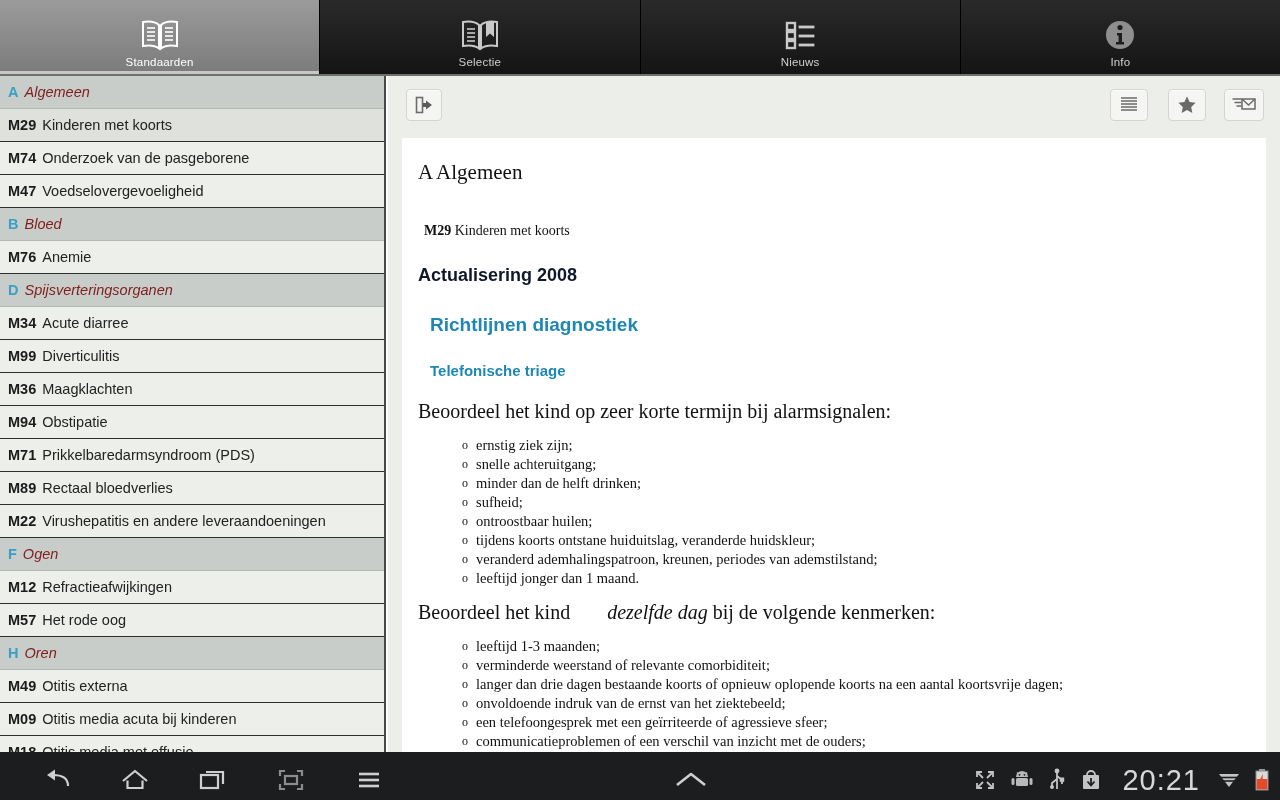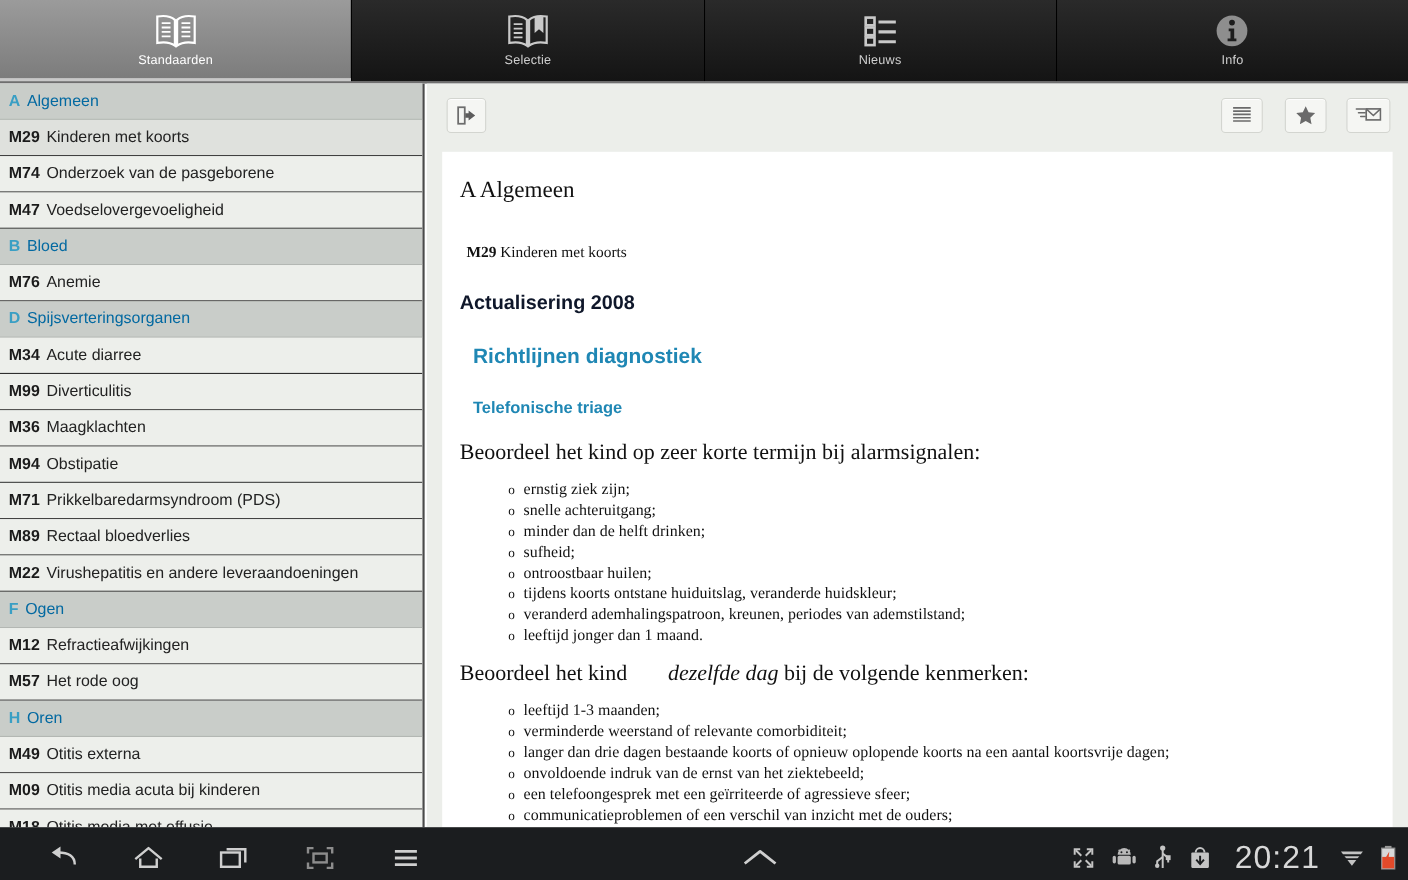--- a/index.html
+++ b/index.html
@@ -16,21 +16,21 @@
     width: 1280px; height: 74px;
     display: flex;
     background: #151515;
   }
   .tab {
     flex: 1 1 0;
     position: relative;
     display: flex;
     flex-direction: column;
     align-items: center;
-    justify-content: flex-start;
+    justify-content: center;
     padding-top: 8px;
     background: linear-gradient(to bottom, #2a2a2a 0%, #202020 45%, #141414 100%);
     border-right: 1px solid #000;
     cursor: pointer;
   }
   .tab:last-child { border-right: none; }
   .tab.active {
     background: linear-gradient(to bottom, #9b9b9b 0%, #8e8e8e 40%, #7b7b7b 100%);
   }
   .tab-icon {
@@ -82,21 +82,21 @@
   }
   .side-row.section {
     background: #c9cdc9;
     border-bottom: 1px solid #b3b7b3;
     color: #3a9fc4;
   }
   .side-row.selected { background: #dfe1dd; }
   .side-code { font-weight: bold; margin-right: 6px; color: #1b1b1b; }
   .side-row.section .side-code { color: #3a9fc4; font-weight: bold; }
   .side-title { font-weight: normal; }
-  .side-row.section .side-title { color: #0369a1; }
+  .side-row.section .side-title { color: #7f1d1d; font-style: italic; }
 
   
   #main {
     position: absolute;
     top: 76px; left: 388px;
     width: 892px; height: 676px;
     background: #eceeea;
     overflow: hidden;
   }
   #main-toolbar {

